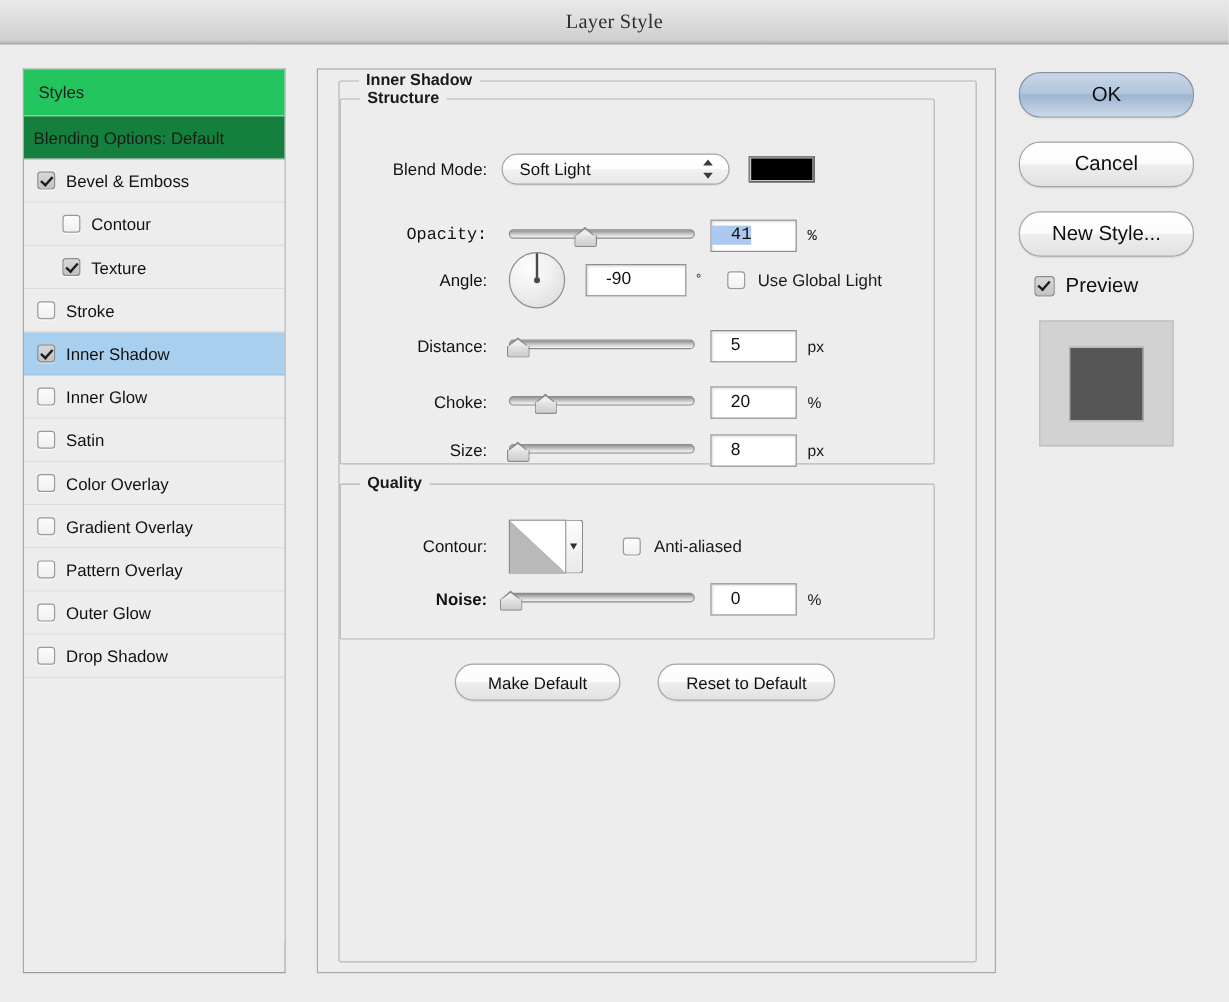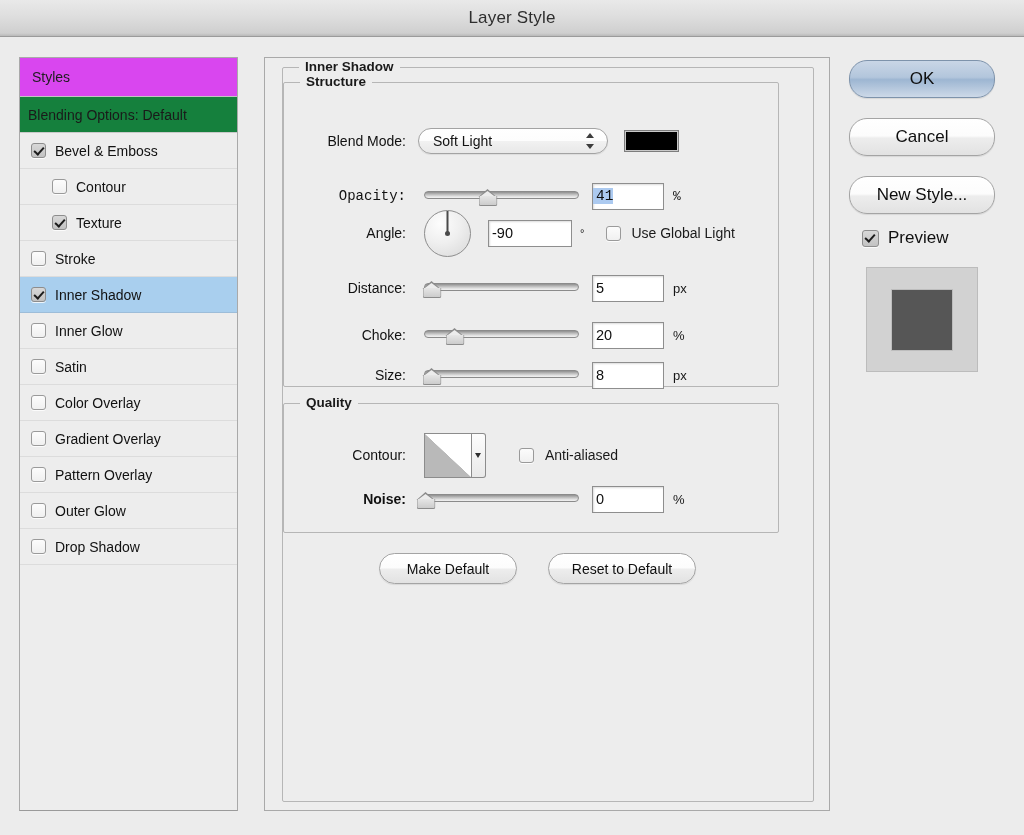--- a/index.html
+++ b/index.html
@@ -19,20 +19,21 @@
   }
 
   
   .titlebar {
     position: absolute;
     left: 0; top: 0;
     width: 1024px; height: 37px;
     background: linear-gradient(to bottom, #e9e9e9 0%, #dedede 45%, #cfcfcf 92%, #b9b9b9 100%);
     border-bottom: 1px solid #9b9b9b;
     box-sizing: border-box;
+    font-family: Liberation Serif, serif;
   }
   .titlebar-text {
     position: absolute;
     left: 0; right: 0; top: 8px;
     text-align: center;
     font-size: 17px;
     color: #2e2e2e;
     letter-spacing: 0.2px;
   }
 
@@ -47,21 +48,21 @@
     box-sizing: border-box;
   }
   .styles-header {
     height: 39px;
     line-height: 39px;
     padding-left: 12px;
     font-size: 14px;
     color: #1d1d1d;
     border-bottom: 1px solid #c3c3c3;
     box-sizing: border-box;
-    background: #d946ef;
+    background: #22c55e;
   }
   .blending-row {
     height: 36px;
     line-height: 36px;
     padding-left: 8px;
     font-size: 14px;
     border-bottom: 1px solid #c9c9c9;
     box-sizing: border-box;
     background: #15803d;
   }
@@ -247,21 +248,21 @@
     width: 72px; height: 27px;
     border: 1px solid #8e8e8e;
     background: #ffffff;
     box-shadow: inset 1px 1px 2px rgba(0,0,0,0.14);
     box-sizing: border-box;
     display: flex;
     align-items: center;
     font-size: 14.5px;
     color: #0f0f0f;
   }
-  .numfield span { padding-left: 3px; text-align: right; }
+  .numfield span { padding-left: 16px; text-align: right; }
   .numfield.selected span { background: #accaf0; }
   .unit {
     font-size: 13px;
     color: #161616;
     margin-left: 9px;
   }
 
   
   .dial {
     position: relative;

